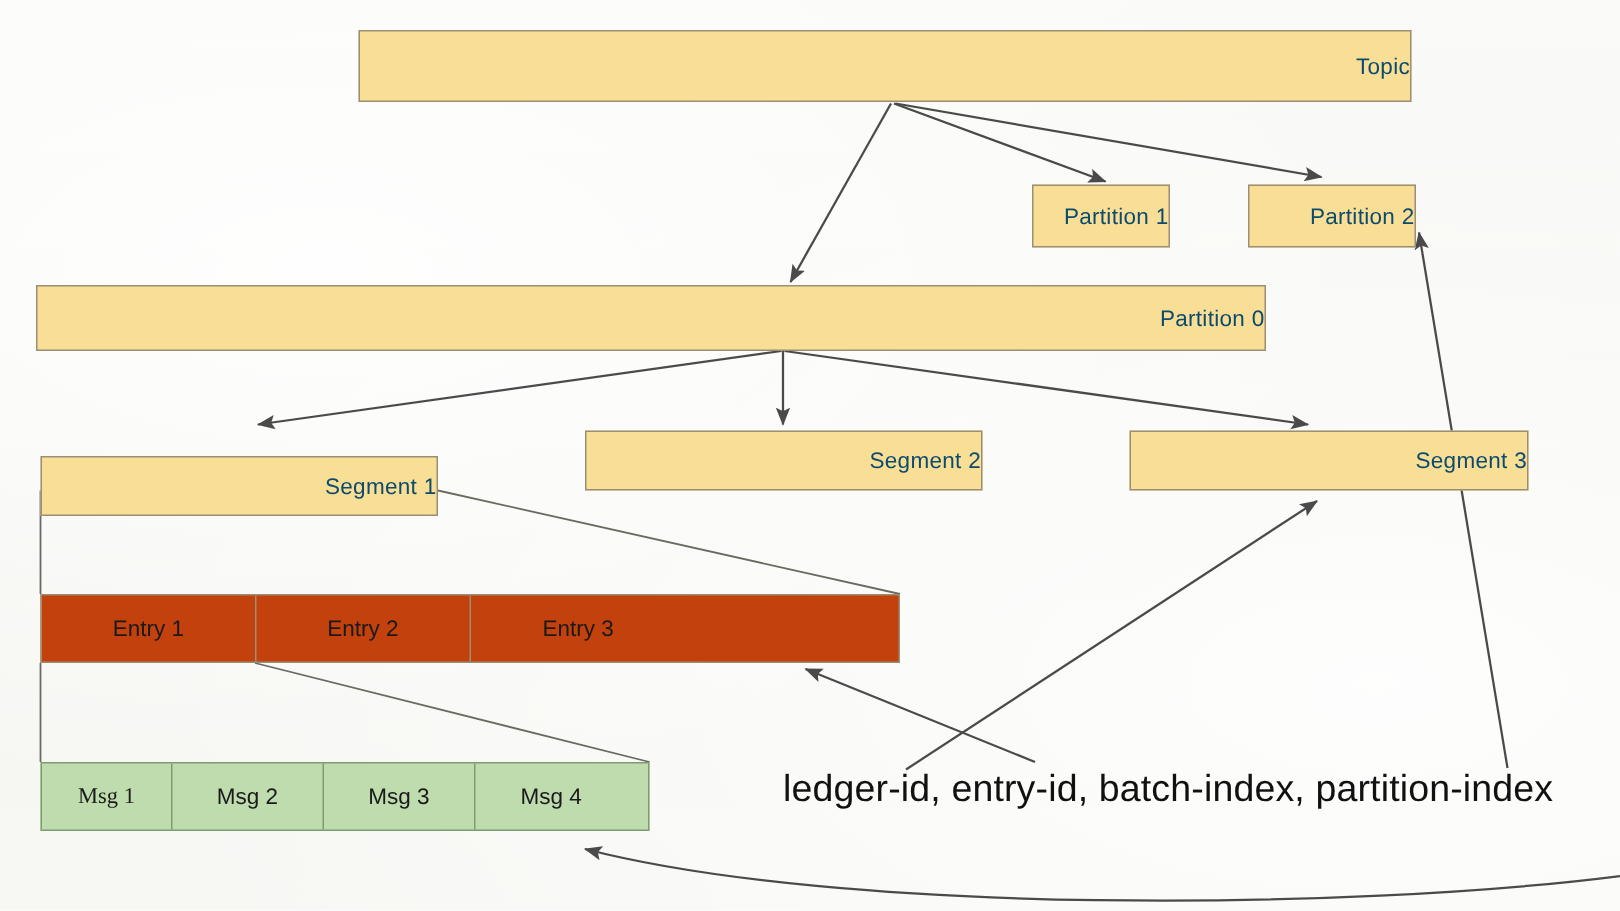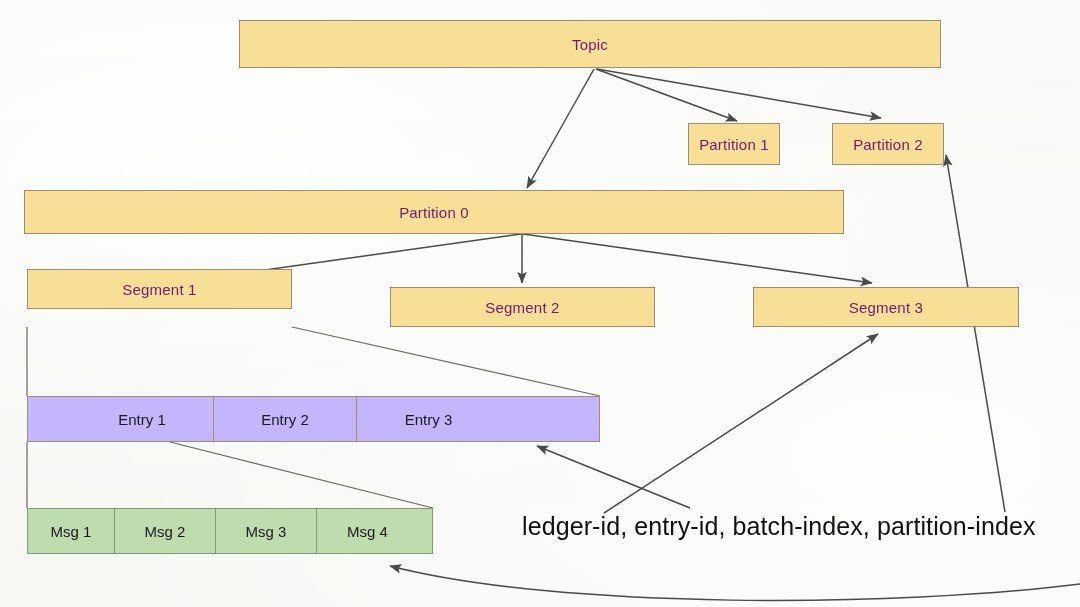--- a/index.html
+++ b/index.html
@@ -23,23 +23,23 @@
       radial-gradient(ellipse at 20% 30%, rgba(255,255,255,0.9) 0%, rgba(246,246,243,0) 60%),
       radial-gradient(ellipse at 85% 75%, rgba(255,255,255,0.85) 0%, rgba(244,244,240,0) 65%),
       linear-gradient(180deg, #fafaf8 0%, #f5f5f1 55%, #f7f7f4 100%);
     pointer-events: none;
   }
   .box {
     position: absolute;
     box-sizing: border-box;
     display: flex;
     align-items: center;
-    justify-content: center;
+    justify-content: flex-end;
     border: 1px solid #9a8f74;
-    color: #701a75;
+    color: #0c4a6e;
     font-size: 15px;
     letter-spacing: 0.2px;
     white-space: nowrap;
   }
   .box.yellow { background: #f9de96; }
 
   .strip {
     position: absolute;
     box-sizing: border-box;
     display: flex;
@@ -49,21 +49,21 @@
     box-sizing: border-box;
     display: flex;
     align-items: center;
     justify-content: center;
     font-size: 15px;
     color: #1a1a1a;
     border-right: 1px solid #9a8f74;
     white-space: nowrap;
   }
   .strip .cell:last-child { border-right: none; }
-  .strip.yellow { background: #c4b5fd; padding-left: 43px; }
+  .strip.yellow { background: #c2410c; }
   .strip.green  { background: #bedcae; border-color: #7f9b72; }
   .strip.green .cell { border-right-color: #7f9b72; }
 
   #edges {
     position: absolute;
     inset: 0;
     pointer-events: none;
   }
   #caption {
     position: absolute;
@@ -125,21 +125,21 @@
   </div>
 
   <div class="box yellow" style="left:832px; top:123px; width:112px; height:42px;">
     <span>Partition 2</span>
   </div>
 
   <div class="box yellow" style="left:24px; top:190px; width:820px; height:44px;">
     <span>Partition 0</span>
   </div>
 
-  <div class="box yellow" style="left:27px; top:269px; width:265px; height:40px;">
+  <div class="box yellow" style="left:27px; top:304px; width:265px; height:40px;">
     <span>Segment 1</span>
   </div>
 
   <div class="box yellow" style="left:390px; top:287px; width:265px; height:40px;">
     <span>Segment 2</span>
   </div>
 
   <div class="box yellow" style="left:753px; top:287px; width:266px; height:40px;">
     <span>Segment 3</span>
   </div>
@@ -150,21 +150,21 @@
     </div>
     <div class="cell" style="width:143px;">
       <span>Entry 2</span>
     </div>
     <div class="cell" style="width:143px;">
       <span>Entry 3</span>
     </div>
   </div>
 
   <div class="strip green" style="left:27px; top:508px; width:406px; height:46px;">
-    <div class="cell" style="width:87px;">
+    <div class="cell" style="width:87px;font-family:Liberation Serif, serif;">
       <span>Msg 1</span>
     </div>
     <div class="cell" style="width:101px;">
       <span>Msg 2</span>
     </div>
     <div class="cell" style="width:101px;">
       <span>Msg 3</span>
     </div>
     <div class="cell" style="width:101px;">
       <span>Msg 4</span>

